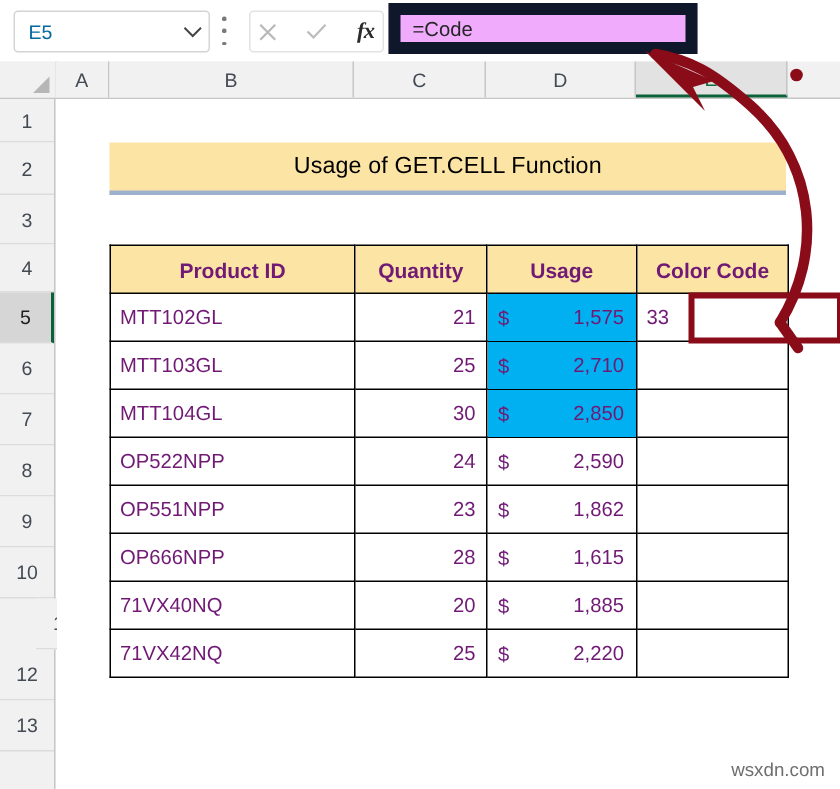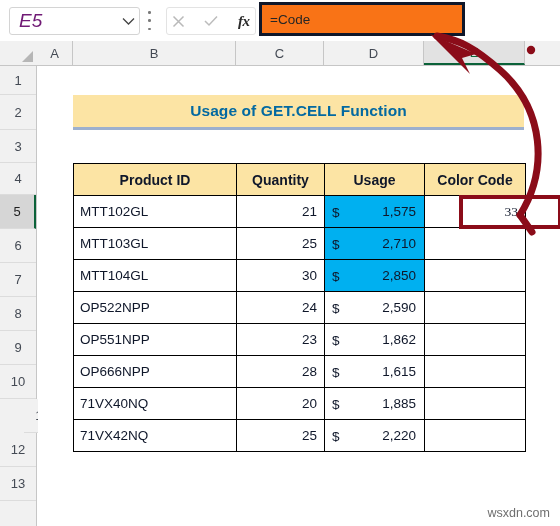--- a/index.html
+++ b/index.html
@@ -16,22 +16,22 @@
     position:absolute;left:0;top:0;width:560px;height:41px;
     background:#ffffff;
     display:flex;align-items:center;
   }
   .namebox{
     position:absolute;left:9px;top:7px;width:129px;height:26px;
     background:#ffffff;border:1px solid #d4d4d4;border-radius:3px;
     display:flex;align-items:center;
   }
   .namebox-text{
-    font-size:19px;color:#701a75;padding-left:9px;flex:1;
-    white-space:nowrap;overflow:hidden;font-style:italic;
+    font-size:13px;color:#0369a1;padding-left:9px;flex:1;
+    white-space:nowrap;overflow:hidden;
   }
   .namebox-caret{
     width:22px;height:100%;display:flex;align-items:center;justify-content:center;
   }
   .namebox-caret svg{display:block;}
   .kebab{
     position:absolute;left:147px;top:11px;width:5px;height:19px;
     display:flex;flex-direction:column;align-items:center;justify-content:space-between;
   }
   .kebab i{width:2.5px;height:2.5px;border-radius:50%;background:#7a7a7a;display:block;}
@@ -43,21 +43,21 @@
   }
   .fxbtn{width:26px;height:24px;display:flex;align-items:center;justify-content:center;}
   .fxbtn svg{display:block;}
   .fx-italic{
     font-family:"Liberation Serif", serif;font-style:italic;font-weight:bold;
     font-size:15px;color:#2b2b2b;letter-spacing:-0.5px;
   }
 
   .formula-wrap{
     position:absolute;left:259px;top:2px;width:206px;height:34px;
-    border:3px solid #0f172a;background:#f97316;box-sizing:border-box;
+    border:8px solid #0f172a;background:#f0abfc;box-sizing:border-box;
   }
   .formula-input{
     width:100%;height:100%;display:flex;align-items:center;
     padding-left:8px;box-sizing:border-box;
     font-size:13.5px;color:#262626;
   }
   .fxbar-tail{
     position:absolute;left:466px;top:7px;width:88px;height:26px;
     background:#ffffff;border:1px solid #ffffff;
   }
@@ -109,52 +109,52 @@
 
   
   .title-banner{
     position:absolute;left:35px;top:29px;width:451px;height:35px;
     background:#FCE4A4;
     border-bottom:3px solid #9DB0CE;
     display:flex;align-items:center;justify-content:center;
     box-sizing:border-box;
   }
   .title-banner span{
-    font-size:15.5px;font-weight:bold;color:#0369a1;letter-spacing:0.1px;
+    font-size:15.5px;font-weight:normal;color:#000000;letter-spacing:0.1px;
   }
 
   
   .xtable{
     position:absolute;left:35px;top:97px;
     border-collapse:collapse;
     table-layout:fixed;
   }
   .xtable td,.xtable th{
     border:1.6px solid #000000;
     height:32px;box-sizing:border-box;
-    font-size:13.5px;color:#0f172a;
+    font-size:13.5px;color:#701a75;
     padding:0 6px;
     overflow:hidden;white-space:nowrap;
   }
   .xtable th{
     background:#FCE4A4;font-weight:bold;text-align:center;font-size:14px;
   }
   .col-pid{width:163px;}
   .col-qty{width:88px;}
   .col-price{width:100px;}
   .col-code{width:101px;}
 
   td.pid{text-align:left;}
   td.qty{text-align:right;padding-right:7px;margin-left:48px;}
   td.price{
     text-align:right;position:relative;padding-right:8px;padding-left:22px;
   }
   td.price .cur{position:absolute;left:7px;top:50%;transform:translateY(-50%);}
   td.price.hl{background:#00B0F0;}
-  td.code{text-align:right;padding-right:7px;font-family:Liberation Serif, serif;}
+  td.code{text-align:left;padding-right:7px;}
 
   
   .cell-highlight{
     position:absolute;left:421px;top:129px;width:103px;height:34px;
     border:4px solid #8B0C19;box-sizing:border-box;
     pointer-events:none;
   }
 
   
   .arrow-layer{

